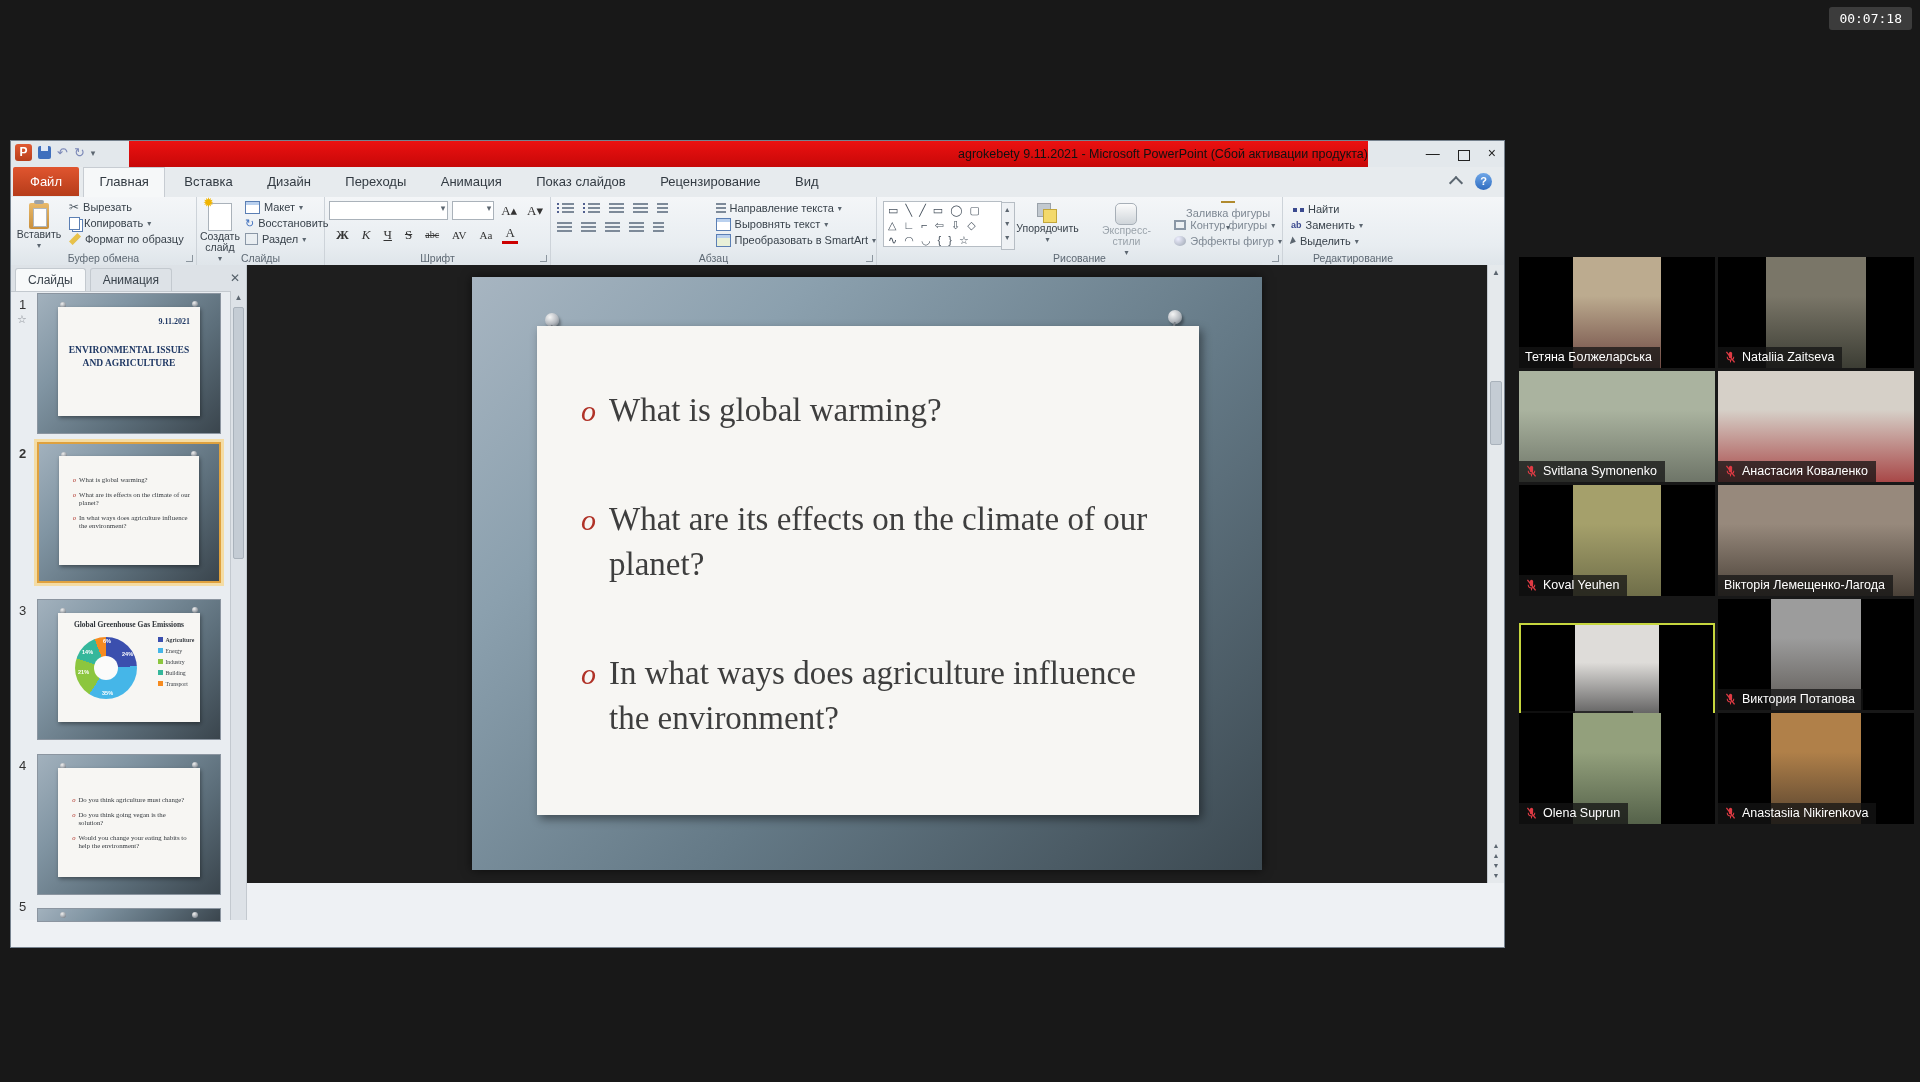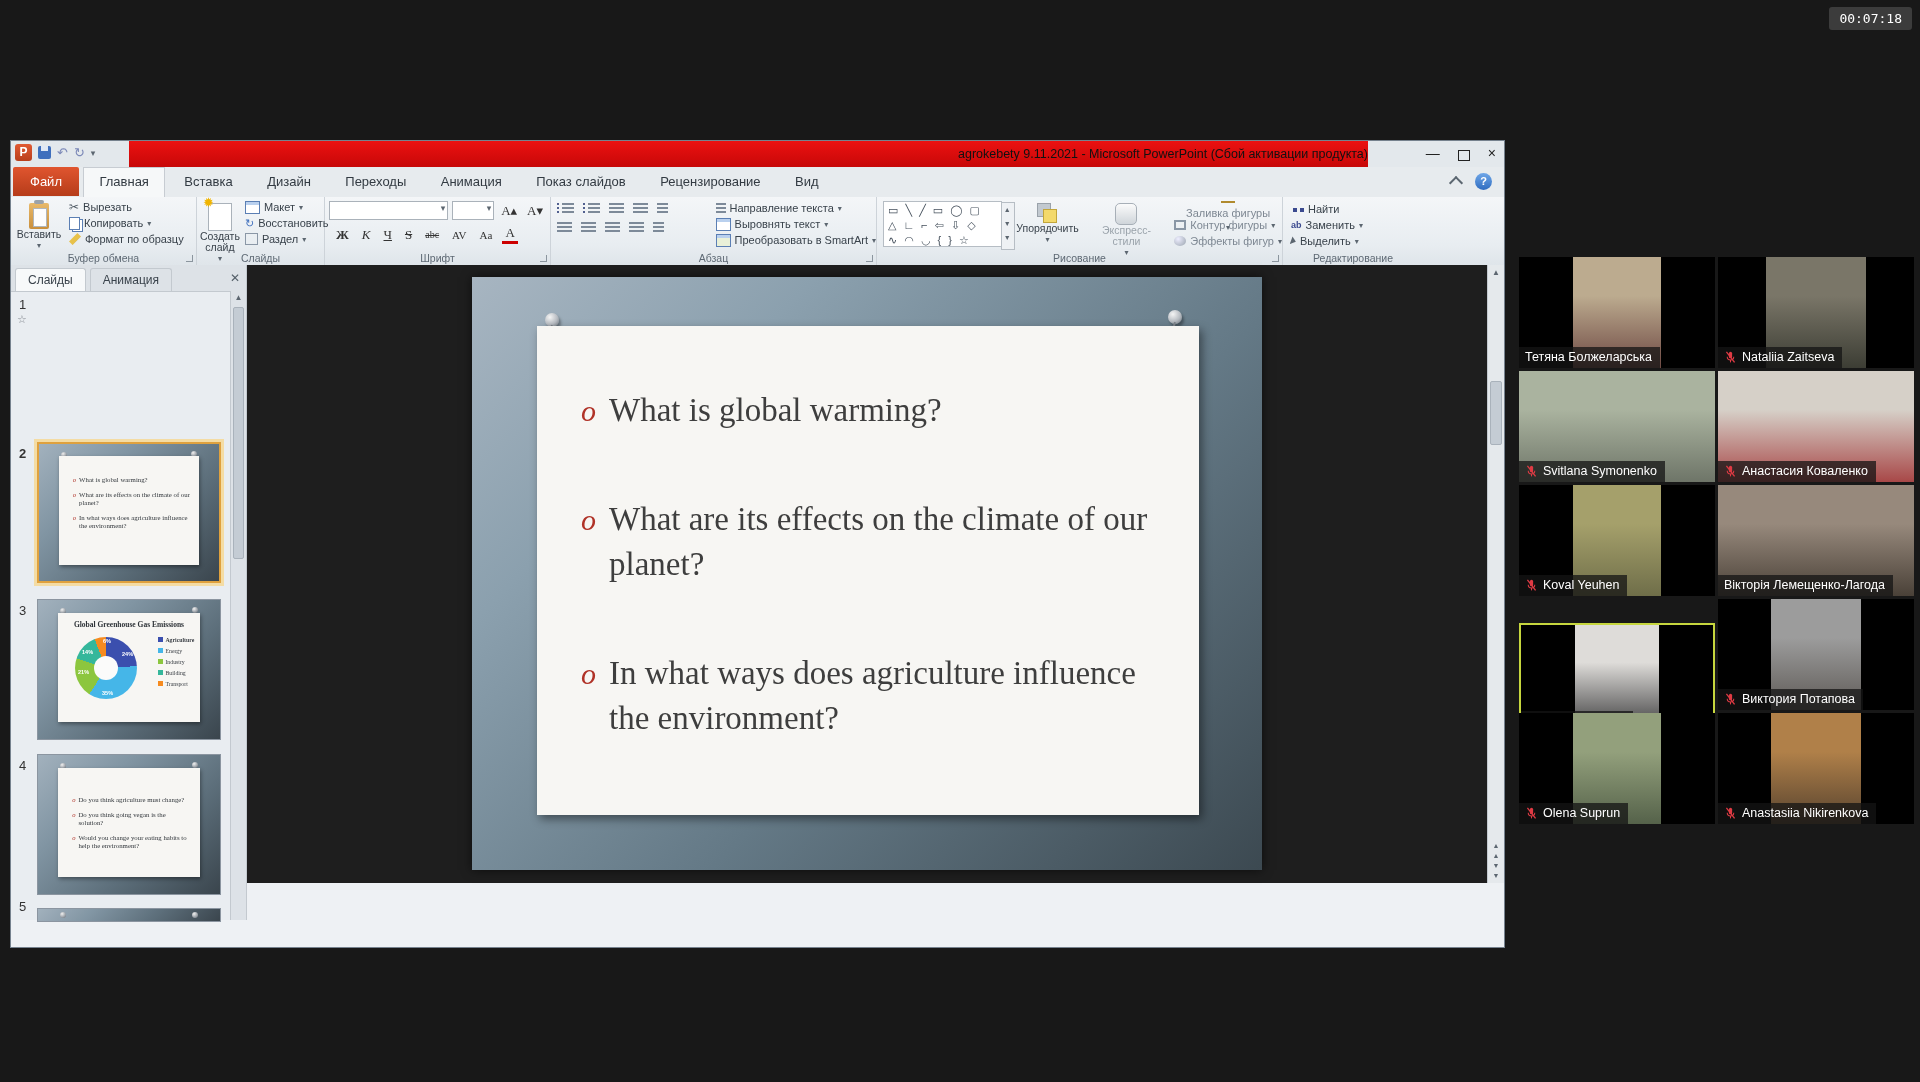--- a/index.html
+++ b/index.html
@@ -383,20 +383,28 @@
 
   <div id="panel">
     <div id="paneltabs">
       <span class="ptab active">Слайды</span>
       <span class="ptab">Анимация</span>
       <span id="panelx">✕</span>
     </div>
 
     <span class="thumbnum" style="top:32px;">1</span>
     <span class="animstar" style="top:48px;">☆</span>
+    <div class="thumb" style="top:28px;">
+      <span class="minipin" style="left:12%;top:6%;"></span>
+      <span class="minipin" style="right:12%;top:5%;"></span>
+      <div class="minicard">
+        <div class="minidate">9.11.2021</div>
+        <div class="minititle">ENVIRONMENTAL ISSUES AND AGRICULTURE</div>
+      </div>
+    </div>
 
     <span class="thumbnum sel" style="top:181px;">2</span>
     <div class="thumb sel" style="top:177px;">
       <span class="minipin" style="left:12%;top:6%;"></span>
       <span class="minipin" style="right:12%;top:5%;"></span>
       <div class="minicard">
         <div class="mbwrap">
           <div class="mb">
               <span class="o">o</span>
               <span>What is global warming?</span>

